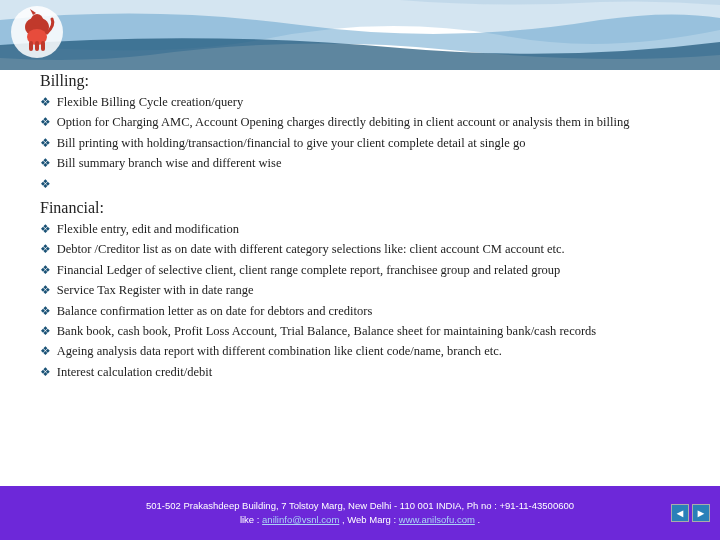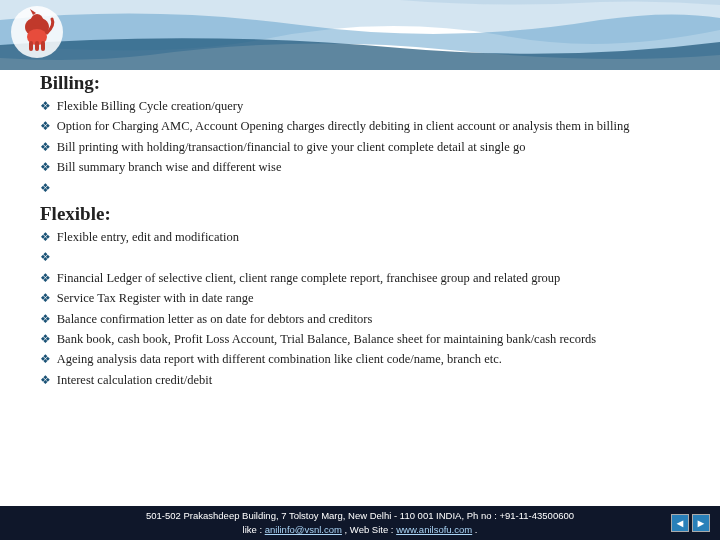--- a/index.html
+++ b/index.html
@@ -35,22 +35,22 @@
       left: 10px;
       width: 55px;
       height: 55px;
       z-index: 10;
     }
 
     
     .footer {
       position: absolute;
       bottom: 0; left: 0; right: 0;
-      height: 34px;
-      background: #0f172a;
+      height: 54px;
+      background: #6d28d9;
       display: flex;
       flex-direction: column;
       align-items: center;
       justify-content: center;
       z-index: 10;
     }
 
     .footer-text {
       color: #ffffff;
       font-size: 9.5px;
@@ -90,22 +90,22 @@
     .content {
       position: absolute;
       top: 72px;
       left: 40px;
       right: 40px;
       bottom: 45px;
       overflow: hidden;
     }
 
     .section-heading {
-      font-weight: bold;
-      font-size: 19px;
+      font-weight: normal;
+      font-size: 16px;
       margin-bottom: 3px;
       font-family: Georgia, serif;
     }
 
     .bullet-list {
       list-style: none;
       margin-bottom: 6px;
     }
 
     .bullet-list li {
@@ -180,28 +180,29 @@
           <span class="bullet-diamond">❖</span>
           <span>Bill summary branch wise and different wise</span>
         </li>
         <li>
           <span class="bullet-diamond">❖</span>
         </li>
       </ul>
   </div>
 
   <div>
-    <div class="section-heading">Flexible:</div>
+    <div class="section-heading">Financial:</div>
     <ul class="bullet-list">
     <li>
           <span class="bullet-diamond">❖</span>
           <span>Flexible entry, edit and modification</span>
         </li>
         <li>
           <span class="bullet-diamond">❖</span>
+          <span>Debtor /Creditor list as on date with different category selections like: client account CM account etc.</span>
         </li>
         <li>
           <span class="bullet-diamond">❖</span>
           <span>Financial Ledger of selective client, client range complete report, franchisee group and related group</span>
         </li>
         <li>
           <span class="bullet-diamond">❖</span>
           <span>Service Tax Register with in date range</span>
         </li>
         <li>
@@ -221,19 +222,19 @@
           <span>Interest calculation credit/debit</span>
         </li>
       </ul>
   </div>
 
 </div>
 
 <div class="footer">
   <div class="footer-text">
     <span>501-502 Prakashdeep Building, 7 Tolstoy Marg, New Delhi - 110 001 INDIA,  Ph no : +91-11-43500600</span><br>
-    <span>like : </span><a href="#">anilinfo@vsnl.com</a><span> , Web Site : </span><a href="#">www.anilsofu.com</a><span> .</span>
+    <span>like : </span><a href="#">anilinfo@vsnl.com</a><span> , Web Marg : </span><a href="#">www.anilsofu.com</a><span> .</span>
   </div>
   <div class="footer-nav">
     <div class="nav-arrow">◄</div>
     <div class="nav-arrow">►</div>
   </div>
 </div>
 
 </body></html>

